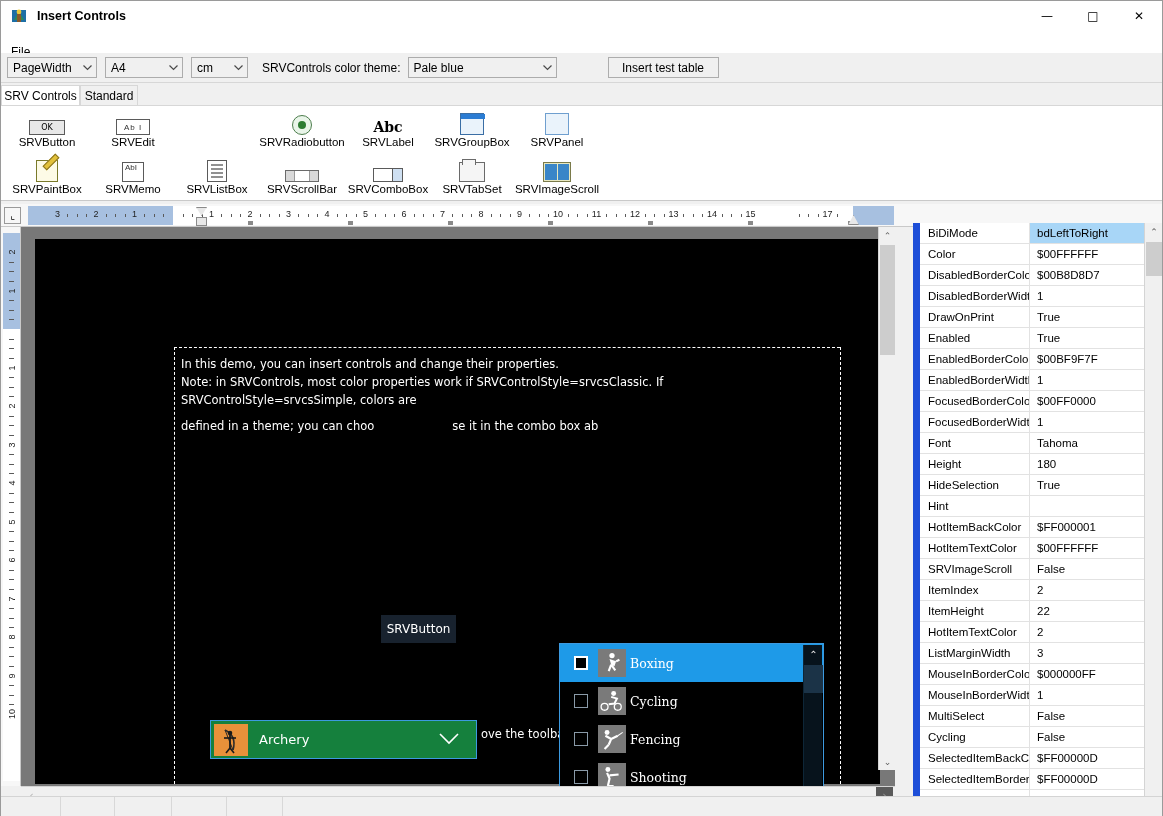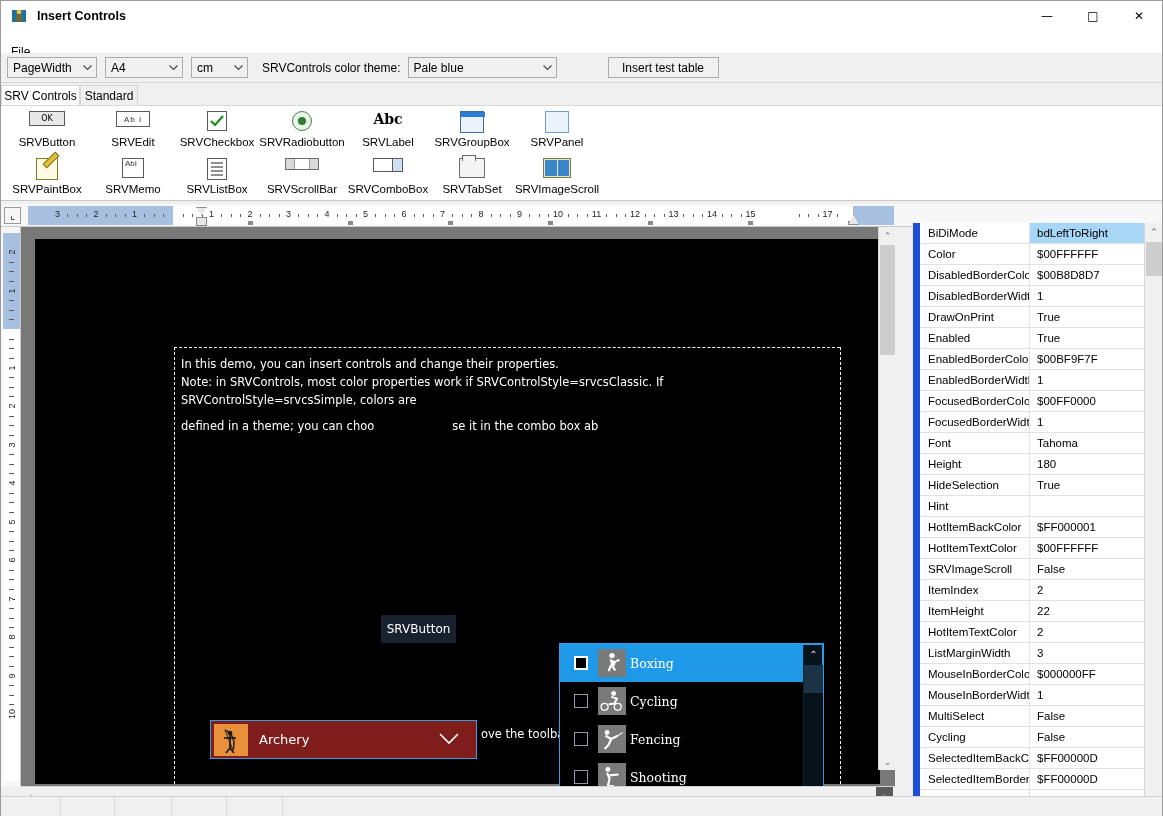--- a/index.html
+++ b/index.html
@@ -76,21 +76,21 @@
     position:absolute; left:0; top:105px; width:1161px; height:95px;
     background:#ffffff; border-bottom:1px solid #c9c9c9;
   }
   .pal-row { position:absolute; left:0; width:640px; height:47px; }
   .pal-row.r1 { top:3px; }
   .pal-row.r2 { top:50px; }
   .pal-item {
     position:absolute; top:0; width:86px; height:45px;
     display:flex; flex-direction:column; align-items:center; justify-content:flex-start;
   }
-  .pal-ico { height:24px; display:flex; align-items:flex-start; justify-content:center; margin-top:2px;}
+  .pal-ico { height:24px; display:flex; align-items:flex-end; justify-content:center; margin-top:2px;}
   .pal-lbl { font-size:11.5px; color:#000; margin-top:1px; white-space:nowrap; }
 
   
   .ic-ok { width:36px; height:15px; border:1px solid #5a5a5a; background:#e8e8e8; font-size:8px;
            display:flex; align-items:center; justify-content:center; color:#000; font-family:"DejaVu Sans", sans-serif;}
   .ic-edit { width:34px; height:16px; border:1px solid #5a5a5a; background:#fff; font-size:8px;
            display:flex; align-items:center; justify-content:center; color:#333; letter-spacing:1px;}
   .ic-chk { width:20px; height:20px; border:1px solid #5a5a5a; background:#fff;
             display:flex; align-items:center; justify-content:center; }
   .ic-radio { width:20px; height:20px; border-radius:50%; border:1px solid #4d7d4d; background:#e9f5e9;
@@ -170,21 +170,21 @@
 
   .drag-label {
     position:absolute; left:346px; top:376px; width:75px; height:28px;
     background:#18222e; color:#ffffff; font-family:"DejaVu Sans", sans-serif;
     font-size:12px; display:flex; align-items:center; justify-content:center;
   }
 
   
   .cv-combo {
     position:absolute; left:175px; top:481px; width:267px; height:39px;
-    background:#7f1d1d; border:1px solid #3c9ae0; display:flex; align-items:center;
+    background:#15803d; border:1px solid #3c9ae0; display:flex; align-items:center;
   }
   .cv-combo .ci { width:34px; height:32px; margin-left:3px; background:#e8913a; position:relative; flex:0 0 auto;}
   .cv-combo .ctext { color:#ffffff; font-family:"DejaVu Sans", sans-serif; font-size:13px; margin-left:11px;}
   .cv-combo .carr { margin-left:auto; margin-right:16px; }
   .after-combo { position:absolute; left:446px; top:488px; color:#ffffff;
                  font-family:"DejaVu Sans", sans-serif; font-size:11.5px;}
 
   
   .cv-list {
     position:absolute; left:524px; top:404px; width:265px; height:191px;
@@ -330,30 +330,20 @@
         <div class="pal-ico">
             <div class="ic-ok">OK</div>
           </div>
         <div class="pal-lbl">SRVButton</div>
       </div>
       <div class="pal-item" style="left:89px">
         <div class="pal-ico">
             <div class="ic-edit">Ab I</div>
           </div>
         <div class="pal-lbl">SRVEdit</div>
-      </div>
-      <div class="pal-item" style="left:173px">
-        <div class="pal-ico">
-          <div class="ic-chk">
-              <svg width="14" height="12" viewBox="0 0 14 12">
-                <path d="M1 6 L5 10 L13 1" stroke="#1d8a1d" stroke-width="2.2" fill="none"></path>
-              </svg>
-            </div>
-        </div>
-        <div class="pal-lbl">SRVCheckbox</div>
       </div>
       <div class="pal-item" style="left:258px">
         <div class="pal-ico">
             <div class="ic-radio">
               <i></i>
             </div>
           </div>
         <div class="pal-lbl">SRVRadiobutton</div>
       </div>
       <div class="pal-item" style="left:344px">

